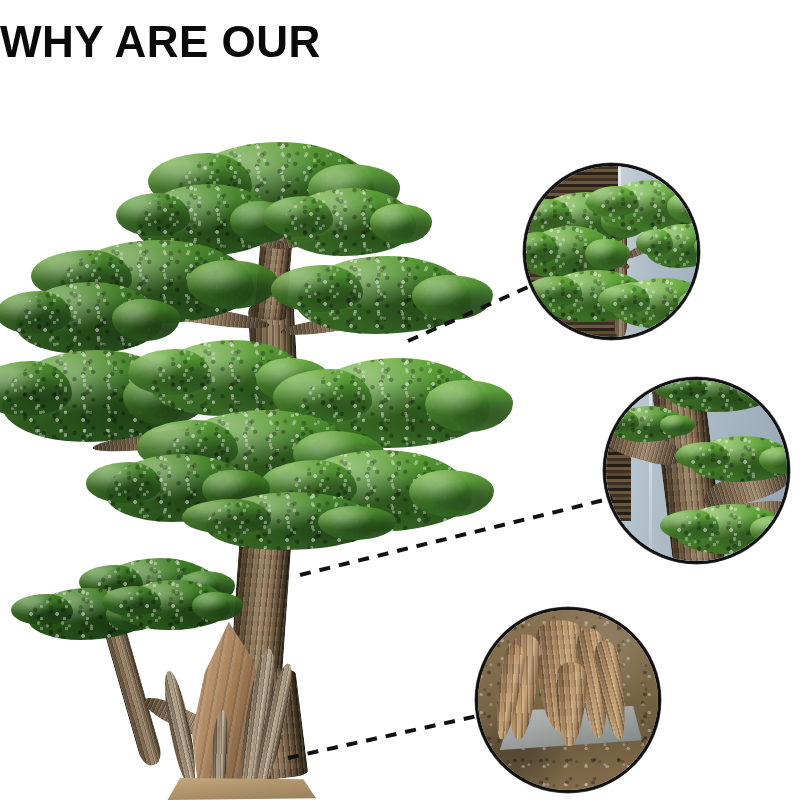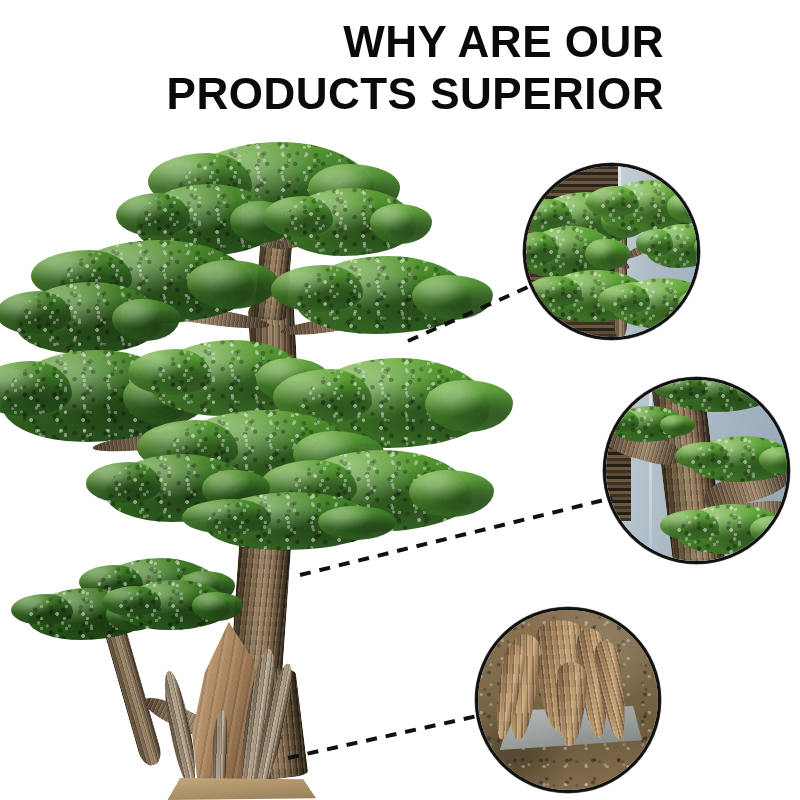--- a/index.html
+++ b/index.html
@@ -15,21 +15,21 @@
     overflow: hidden;
     font-family: "Liberation Sans", sans-serif;
   }
 
   
   #title-block {
     position: absolute;
     top: 16px;
     left: 0;
     width: 664px;
-    text-align: right;
+    text-align: left;
     z-index: 40;
   }
   .title-line {
     display: block;
     font-family: "Liberation Sans", sans-serif;
     font-weight: 700;
     font-size: 44px;
     line-height: 52px;
     letter-spacing: 0.5px;
     color: #0a0a0a;
@@ -223,21 +223,20 @@
     pointer-events: none;
   }
 </style>
 </head>
 <body>
 
 <div id="page">
 
   <div id="title-block">
     <span class="title-line">WHY ARE OUR</span>
-    <span class="title-line">PRODUCTS SUPERIOR</span>
   </div>
 
   <div id="product-photo">
 
     <div class="trunk" style="left:236px; top:330px; width:52px; height:300px; transform: rotate(4deg);
                 border-radius: 40% 40% 26% 26% / 5% 5% 3% 3%;"></div>
     <div class="trunk" style="left:228px; top:560px; width:74px; height:110px; transform: rotate(-7deg);
                 border-radius: 34% 34% 18% 18% / 8% 8% 4% 4%;"></div>
     <div class="trunk" style="left:252px; top:190px; width:46px; height:170px; transform: rotate(-3deg);
                 border-radius: 40% 40% 30% 30% / 7% 7% 3% 3%;"></div>

